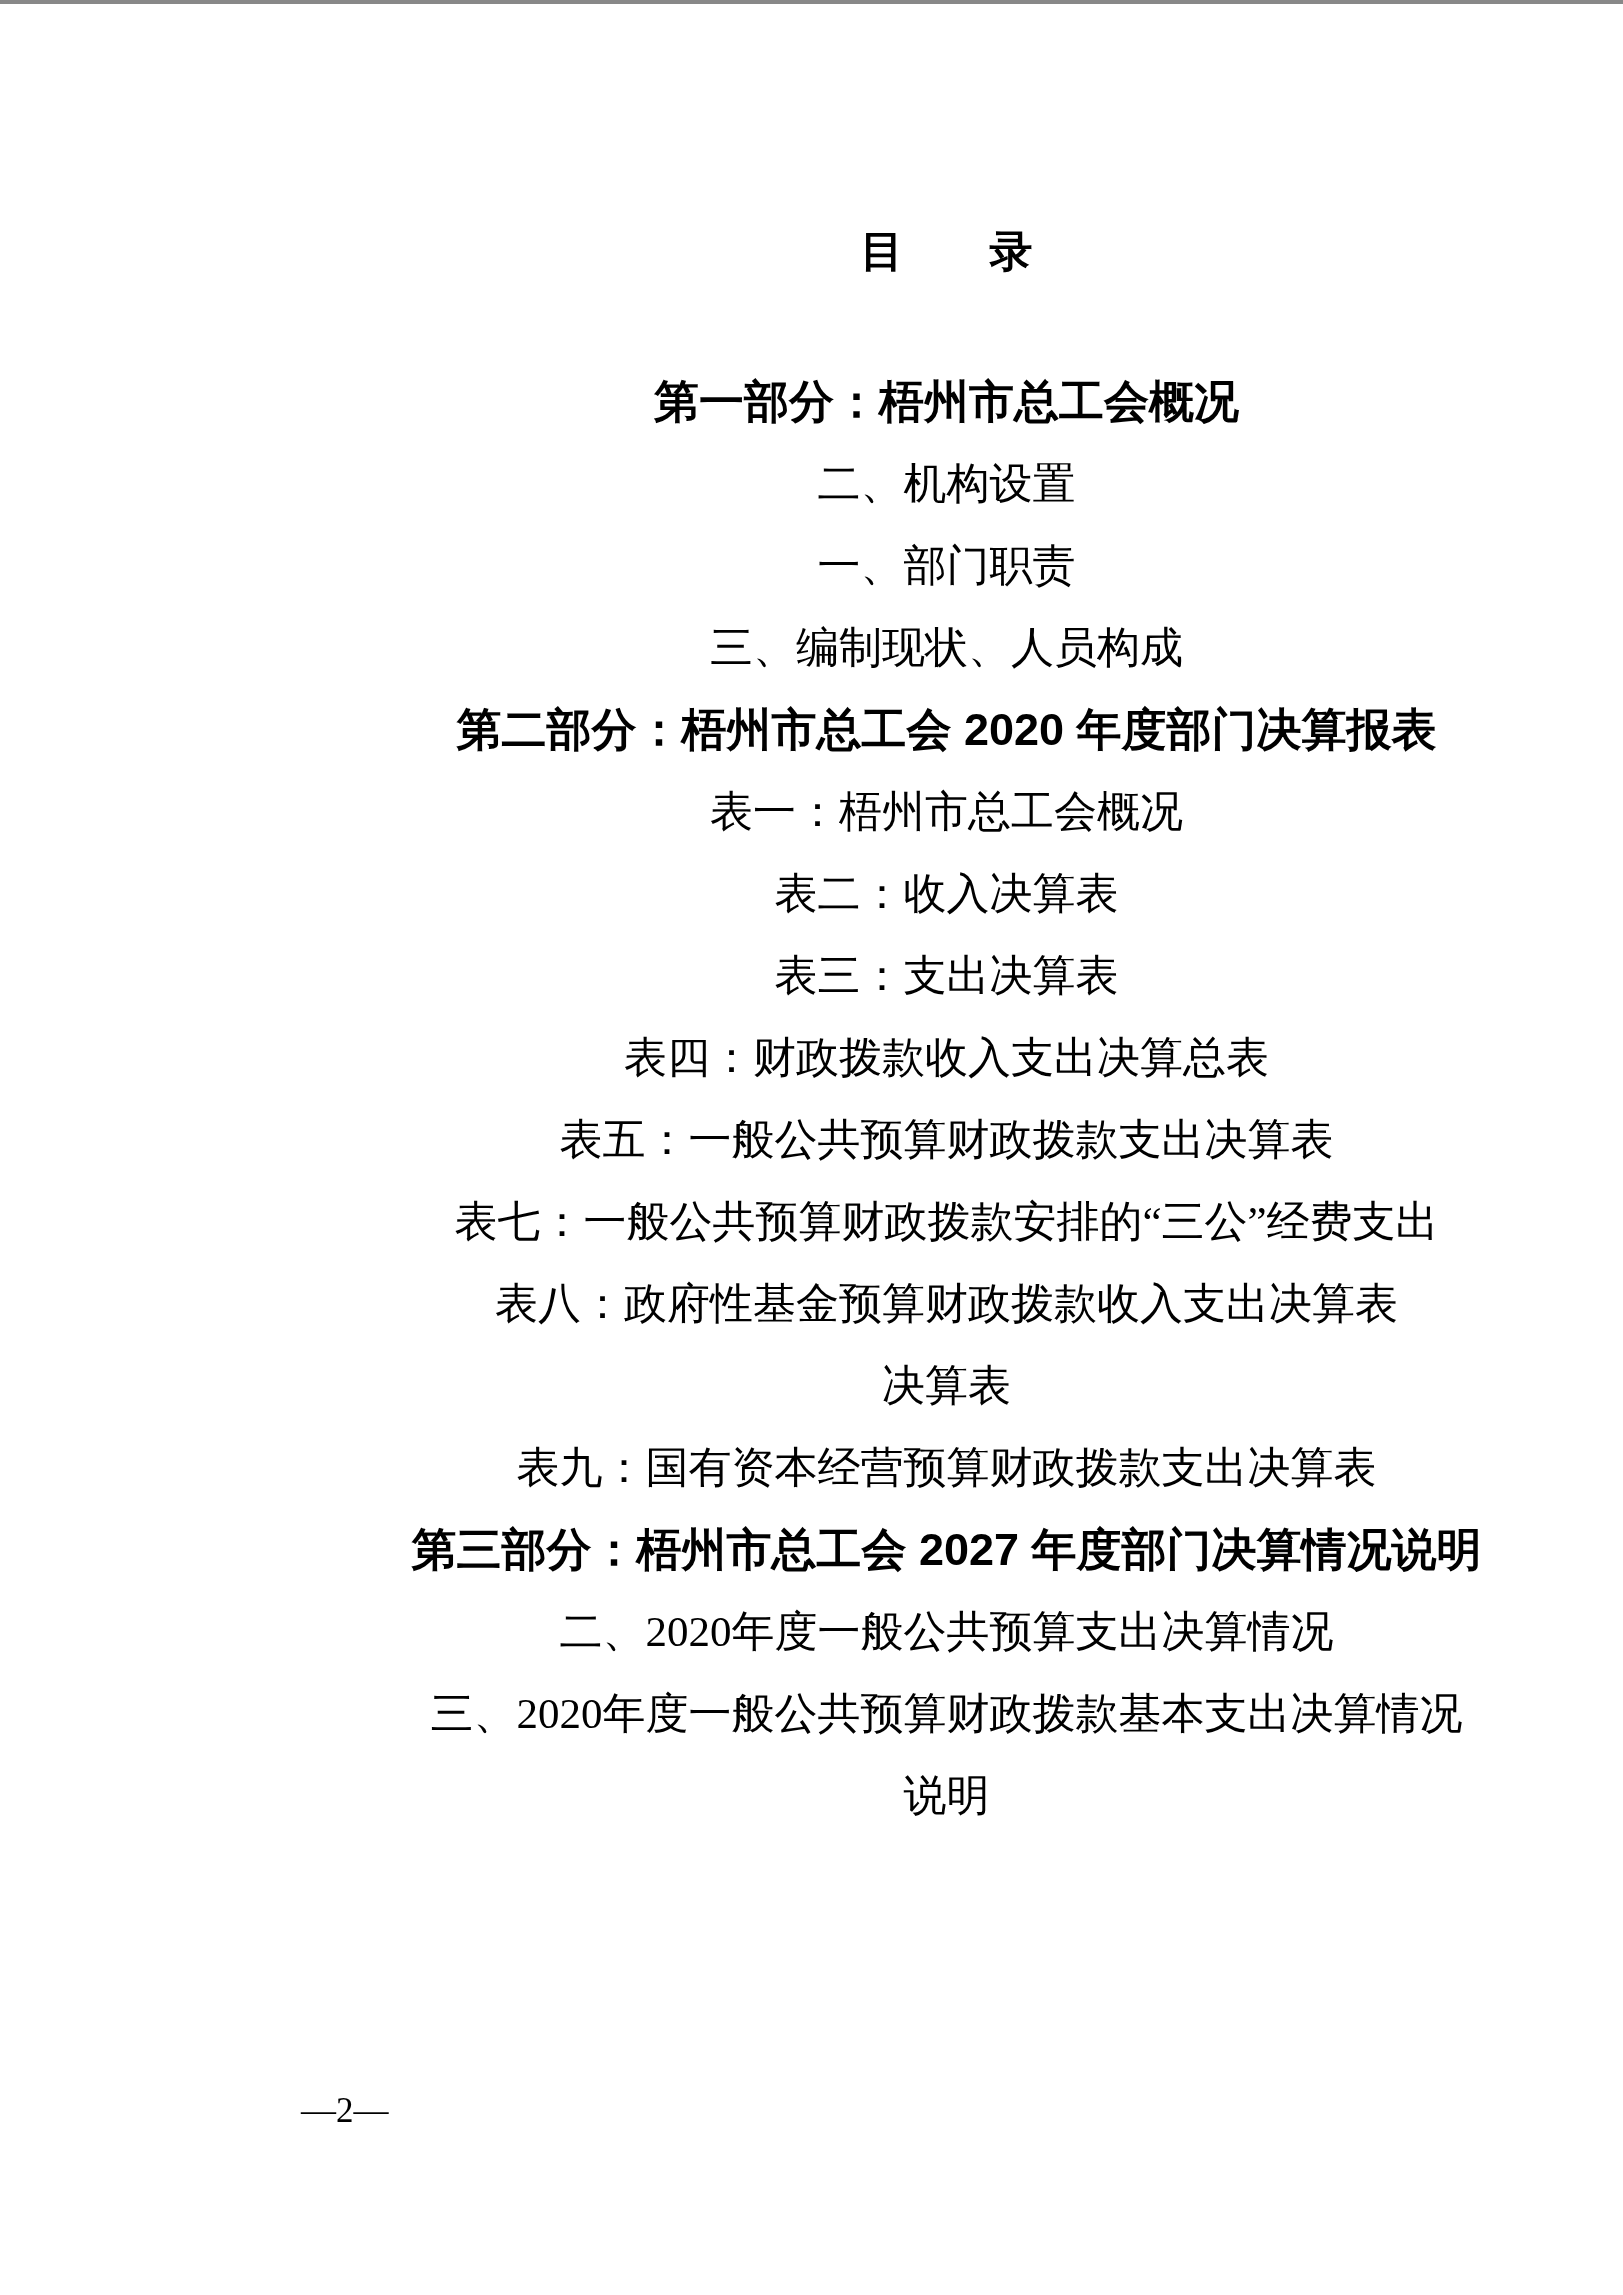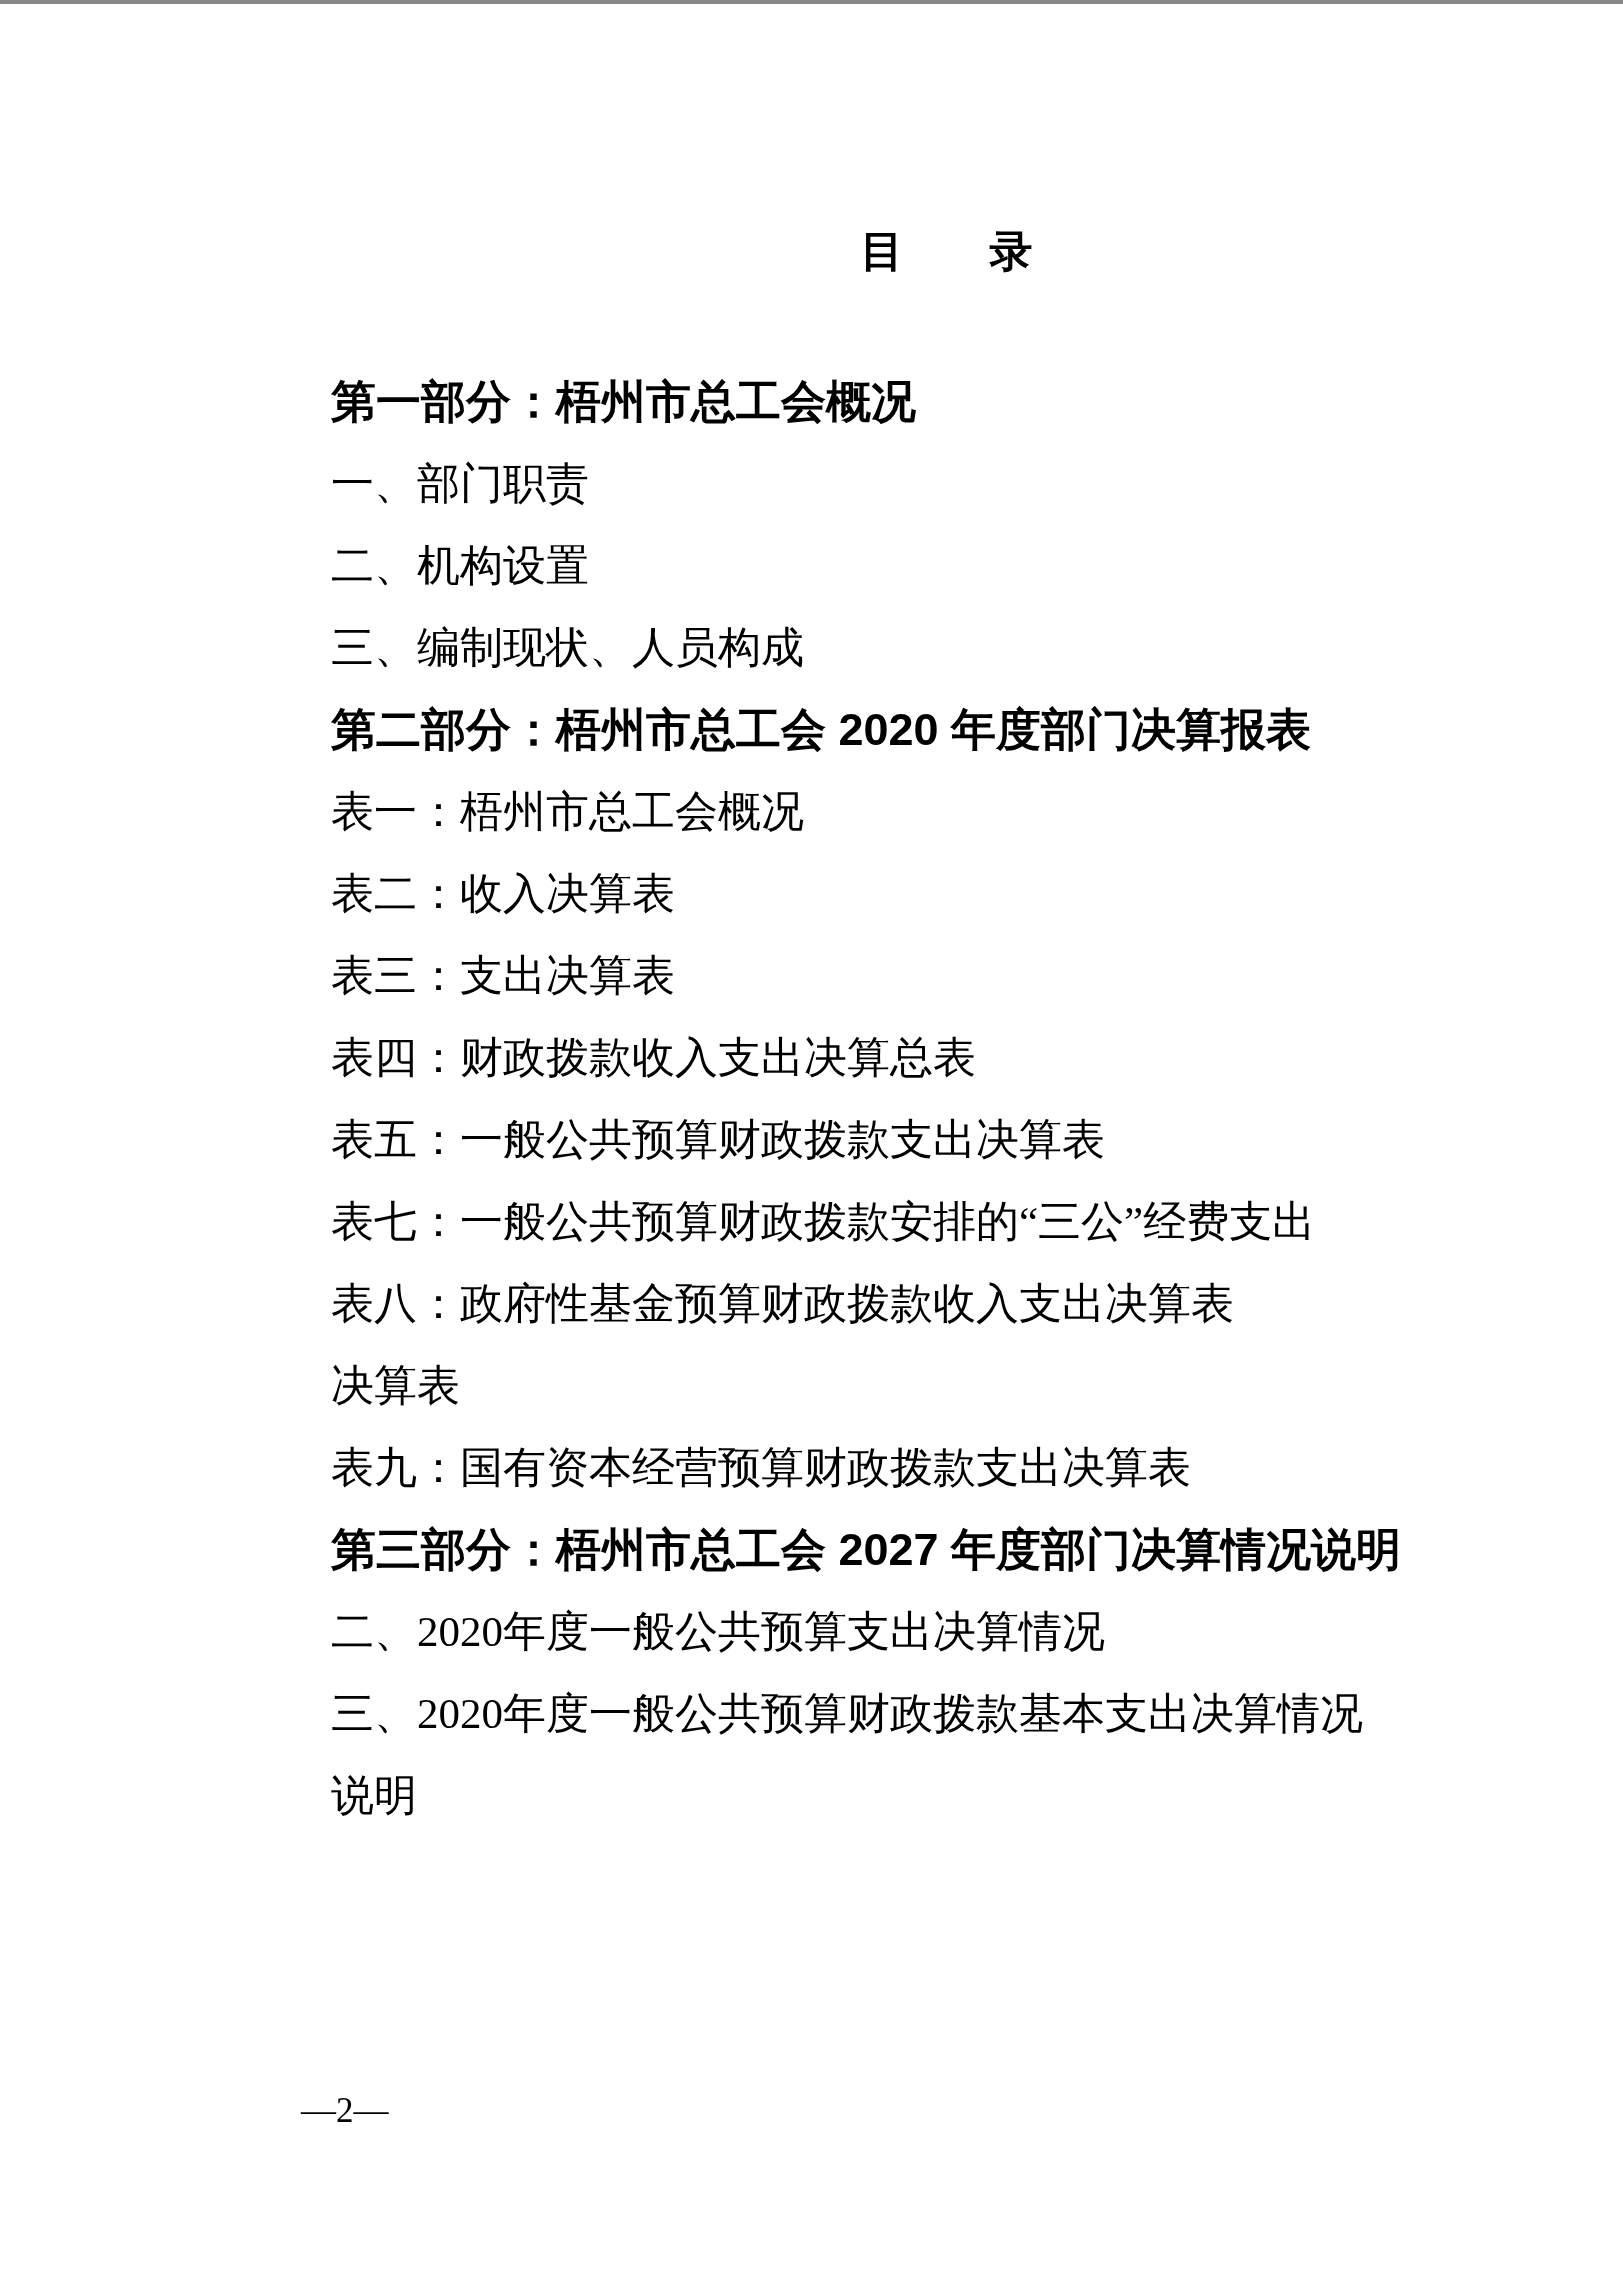--- a/index.html
+++ b/index.html
@@ -36,20 +36,21 @@
     position: absolute;
     left: 331px;
     top: 357px;
     width: 1231px;
   }
   .toc-line {
     height: 82px;
     line-height: 82px;
     font-size: 43px;
     white-space: nowrap;
+    text-align: center;
   }
   .toc-line.header {
     font-family: "Liberation Sans", sans-serif;
     font-weight: 700;
     font-size: 45px;
   }
   .toc-line.indent {
     padding-left: 23px;
   }
   
@@ -65,22 +66,22 @@
 </style>
 </head>
 <body>
 
 <div class="page">
 
   <div class="doc-title">目　　录</div>
 
   <div class="toc-lines">
       <div class="toc-line header">第一部分：梧州市总工会概况</div>
+      <div class="toc-line">二、机构设置</div>
       <div class="toc-line">一、部门职责</div>
-      <div class="toc-line">二、机构设置</div>
       <div class="toc-line">三、编制现状、人员构成</div>
       <div class="toc-line header">第二部分：梧州市总工会 2020 年度部门决算报表</div>
       <div class="toc-line">表一：梧州市总工会概况</div>
       <div class="toc-line">表二：收入决算表</div>
       <div class="toc-line">表三：支出决算表</div>
       <div class="toc-line">表四：财政拨款收入支出决算总表</div>
       <div class="toc-line">表五：一般公共预算财政拨款支出决算表</div>
       <div class="toc-line">表七：一般公共预算财政拨款安排的“三公”经费支出</div>
       <div class="toc-line">表八：政府性基金预算财政拨款收入支出决算表</div>
       <div class="toc-line">决算表</div>

